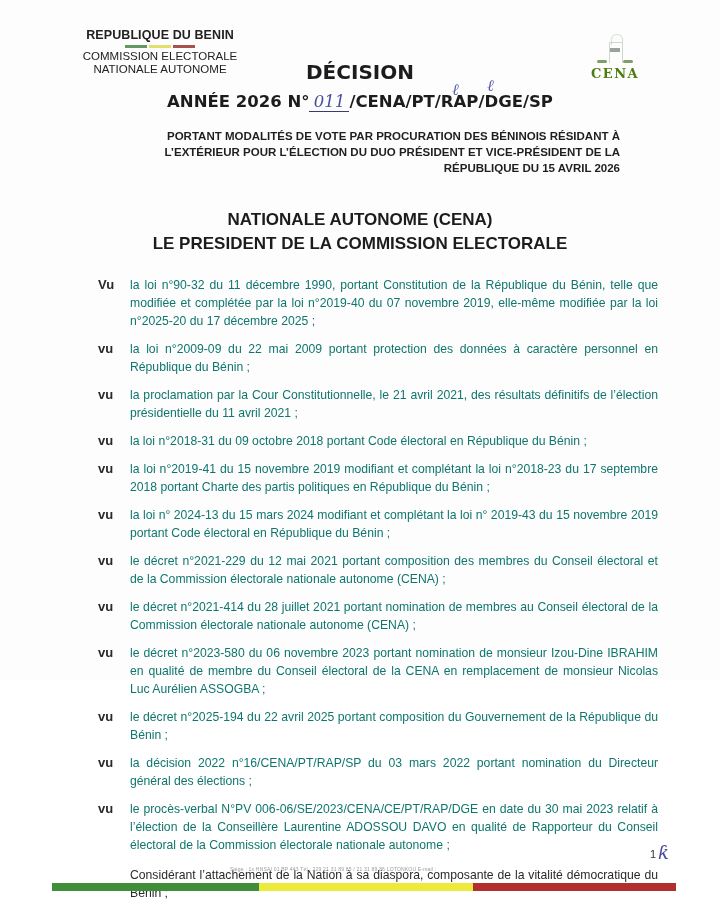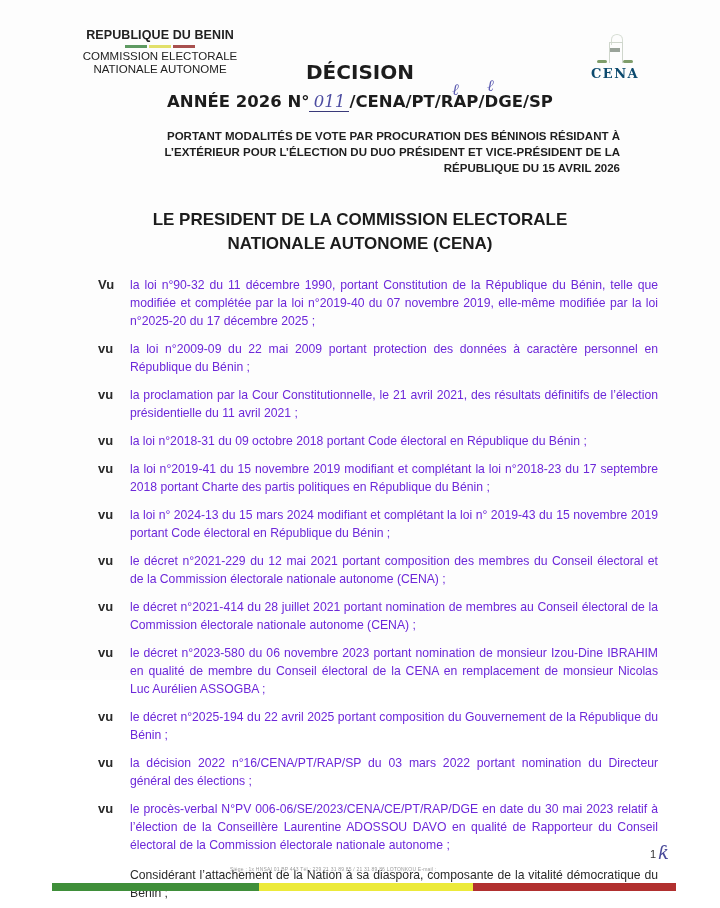--- a/index.html
+++ b/index.html
@@ -17,37 +17,37 @@
   .hdr-com { font-size: 11.5px; line-height: 13px; color: #222; }
 
   
   .logo { position: absolute; left: 585px; top: 34px; width: 60px; height: 55px; text-align: center; }
   .logo-mark { position: relative; width: 40px; height: 30px; margin: 0 auto; }
   .logo-mark .post { position: absolute; left: 14px; top: 8px; width: 12px; height: 20px; border: 1px solid #cfd6cc; border-bottom: none; }
   .logo-mark .box { position: absolute; left: 15px; top: 14px; width: 10px; height: 4px; background: #9aa39a; }
   .logo-mark .arc { position: absolute; left: 16px; top: 0; width: 10px; height: 10px; border: 1px solid #d6ddd3; border-radius: 50% 50% 0 0; border-bottom: none; }
   .logo-mark .wing-l { position: absolute; left: 2px; top: 26px; width: 10px; height: 3px; background: #7f9d6a; border-radius: 2px; }
   .logo-mark .wing-r { position: absolute; right: 2px; top: 26px; width: 10px; height: 3px; background: #7f9d6a; border-radius: 2px; }
-  .logo-text { font-family: "DejaVu Serif", serif; font-weight: bold; font-size: 13px; color: #0c4a6e; letter-spacing: 1.5px; margin-top: 2px; }
+  .logo-text { font-family: "DejaVu Serif", serif; font-weight: bold; font-size: 13px; color: #4d7c0f; letter-spacing: 1.5px; margin-top: 2px; }
 
   
   .title { position: absolute; left: 0; width: 720px; text-align: center; top: 60px; font-weight: bold; font-size: 20px; color: #1c1c1c; font-family: "DejaVu Sans", sans-serif; }
   .refline { position: absolute; left: 0; width: 720px; text-align: center; top: 92px; font-weight: bold; font-size: 16.5px; color: #1c1c1c; font-family: "DejaVu Sans", sans-serif; }
   .refline .num { display: inline-block; min-width: 40px; border-bottom: 1.5px solid #3a3a7a; color: #4b4ba0; font-style: italic; font-weight: normal; font-family: "DejaVu Serif", serif; }
   .paraphe { position: absolute; font-family: "DejaVu Serif", serif; font-style: italic; color: #5a5ab0; font-size: 16px; }
 
   .subject { position: absolute; left: 120px; width: 500px; top: 128px; text-align: right; font-weight: bold; font-size: 11.5px; line-height: 16px; color: #1e1e1e; }
 
   .president { position: absolute; left: 0; width: 720px; top: 208px; text-align: center; font-weight: bold; font-size: 17px; line-height: 24px; color: #1c1c1c; }
 
   
   .vu-list { position: absolute; left: 98px; top: 276px; width: 560px; }
   .vu-item { display: flex; margin-bottom: 10px; justify-content: space-between; }
   .vu-label { width: 32px; flex: none; font-weight: bold; font-size: 13px; color: #2a2a2a; line-height: 18px; }
-  .vu-text { flex: 1; font-size: 12.2px; line-height: 18px; color: #6d28d9; text-align: justify; }
+  .vu-text { flex: 1; font-size: 12.2px; line-height: 18px; color: #0f766e; text-align: justify; }
   .consider { margin-left: 32px; font-size: 12.2px; line-height: 18px; color: #2a2a2a; text-align: justify; margin-top: 12px; }
 
   
   .page-num { position: absolute; left: 650px; top: 848px; font-size: 11px; color: #333; }
   .page-sign { position: absolute; left: 658px; top: 842px; font-family: "DejaVu Serif", serif; font-style: italic; font-size: 18px; color: #4a4a9a; }
   .footer-contact { position: absolute; left: 230px; top: 866px; font-size: 5px; color: #9a9a9a; letter-spacing: 0.2px; }
   .flag-bar { position: absolute; left: 52px; top: 883px; width: 624px; height: 8px; display: flex; }
   .flag-bar span { display: block; height: 8px; }
 </style>
 </head>
@@ -85,22 +85,22 @@
   <div class="paraphe" style="left:452px;top:80px;">ℓ</div>
   <div class="paraphe" style="left:487px;top:76px;">ℓ</div>
 
   <div class="subject">
     <div>PORTANT MODALITÉS DE VOTE PAR PROCURATION DES BÉNINOIS RÉSIDANT À</div>
     <div>L’EXTÉRIEUR POUR L’ÉLECTION DU DUO PRÉSIDENT ET VICE-PRÉSIDENT DE LA</div>
     <div>RÉPUBLIQUE DU 15 AVRIL 2026</div>
   </div>
 
   <div class="president">
+    <div>NATIONALE AUTONOME (CENA)</div>
     <div>LE PRESIDENT DE LA COMMISSION ELECTORALE</div>
-    <div>NATIONALE AUTONOME (CENA)</div>
   </div>
 
   <div class="vu-list">
     <div class="vu-item">
       <div class="vu-label">Vu</div>
       <div class="vu-text">la loi n°90-32 du 11 décembre 1990, portant Constitution de la République du Bénin, telle que modifiée et complétée par la loi n°2019-40 du 07 novembre 2019, elle-même modifiée par la loi n°2025-20 du 17 décembre 2025 ;</div>
     </div>
     <div class="vu-item">
       <div class="vu-label">vu</div>
       <div class="vu-text">la loi n°2009-09 du 22 mai 2009 portant protection des données à caractère personnel en République du Bénin ;</div>

